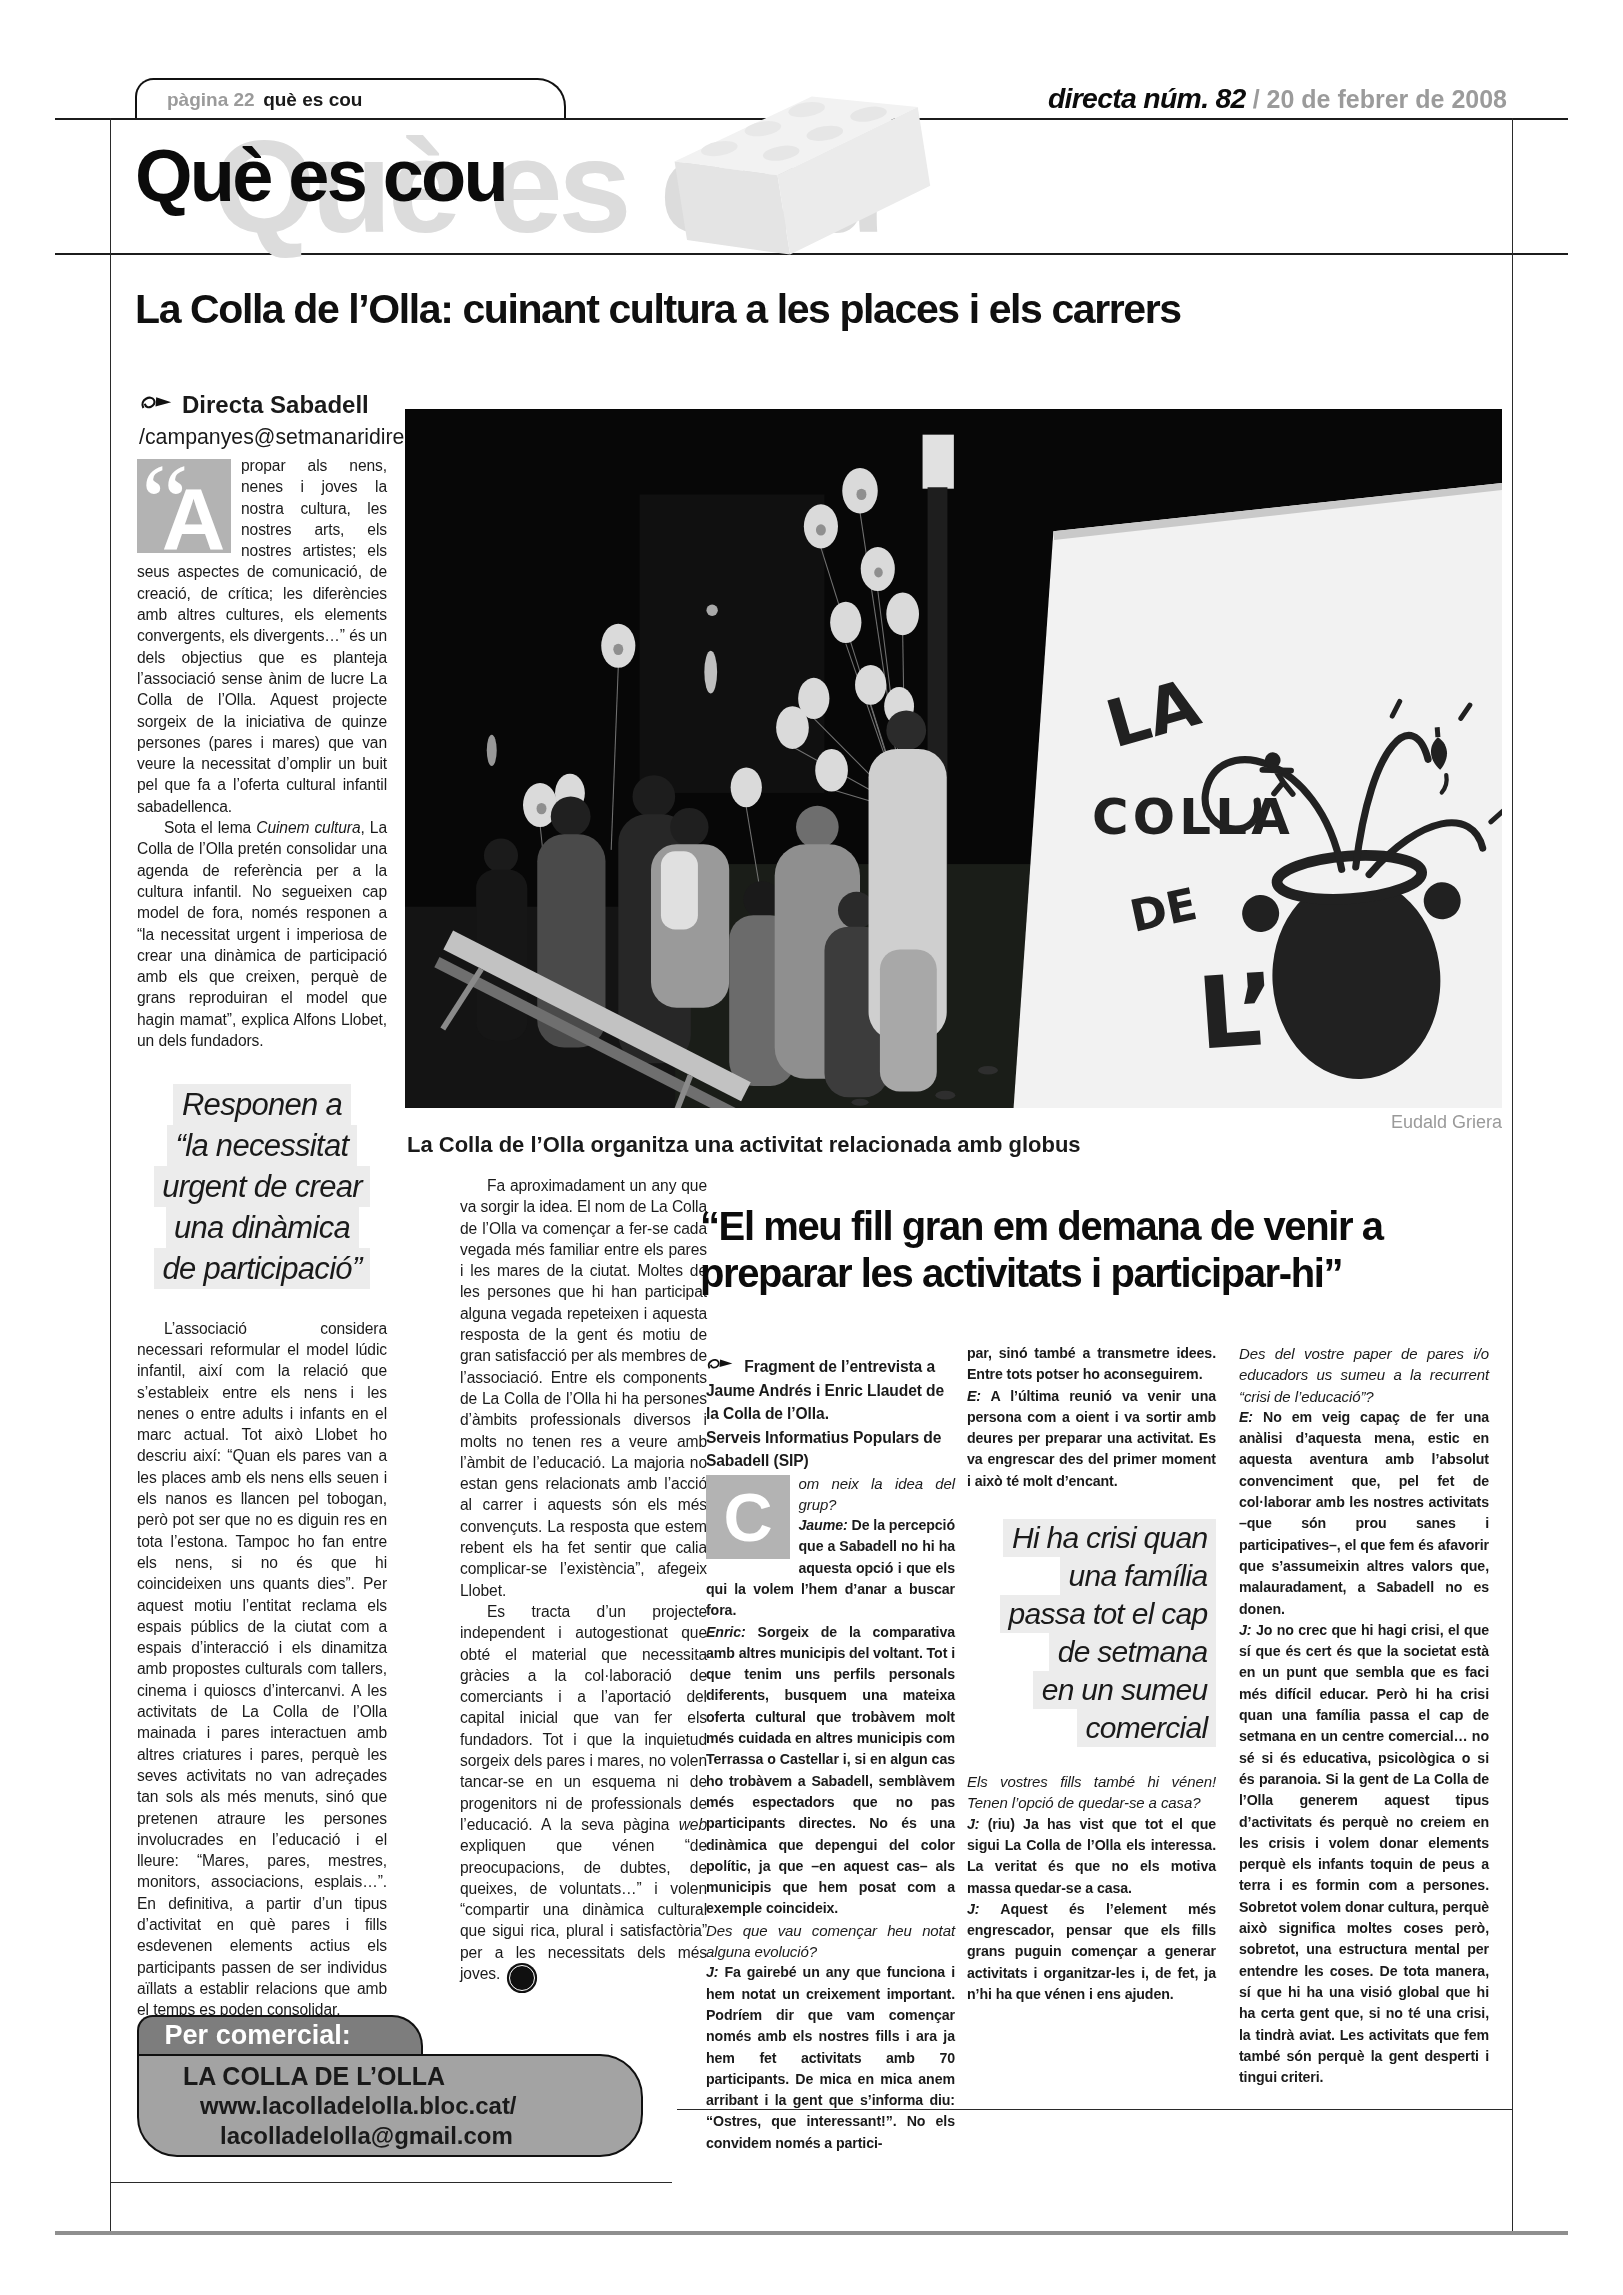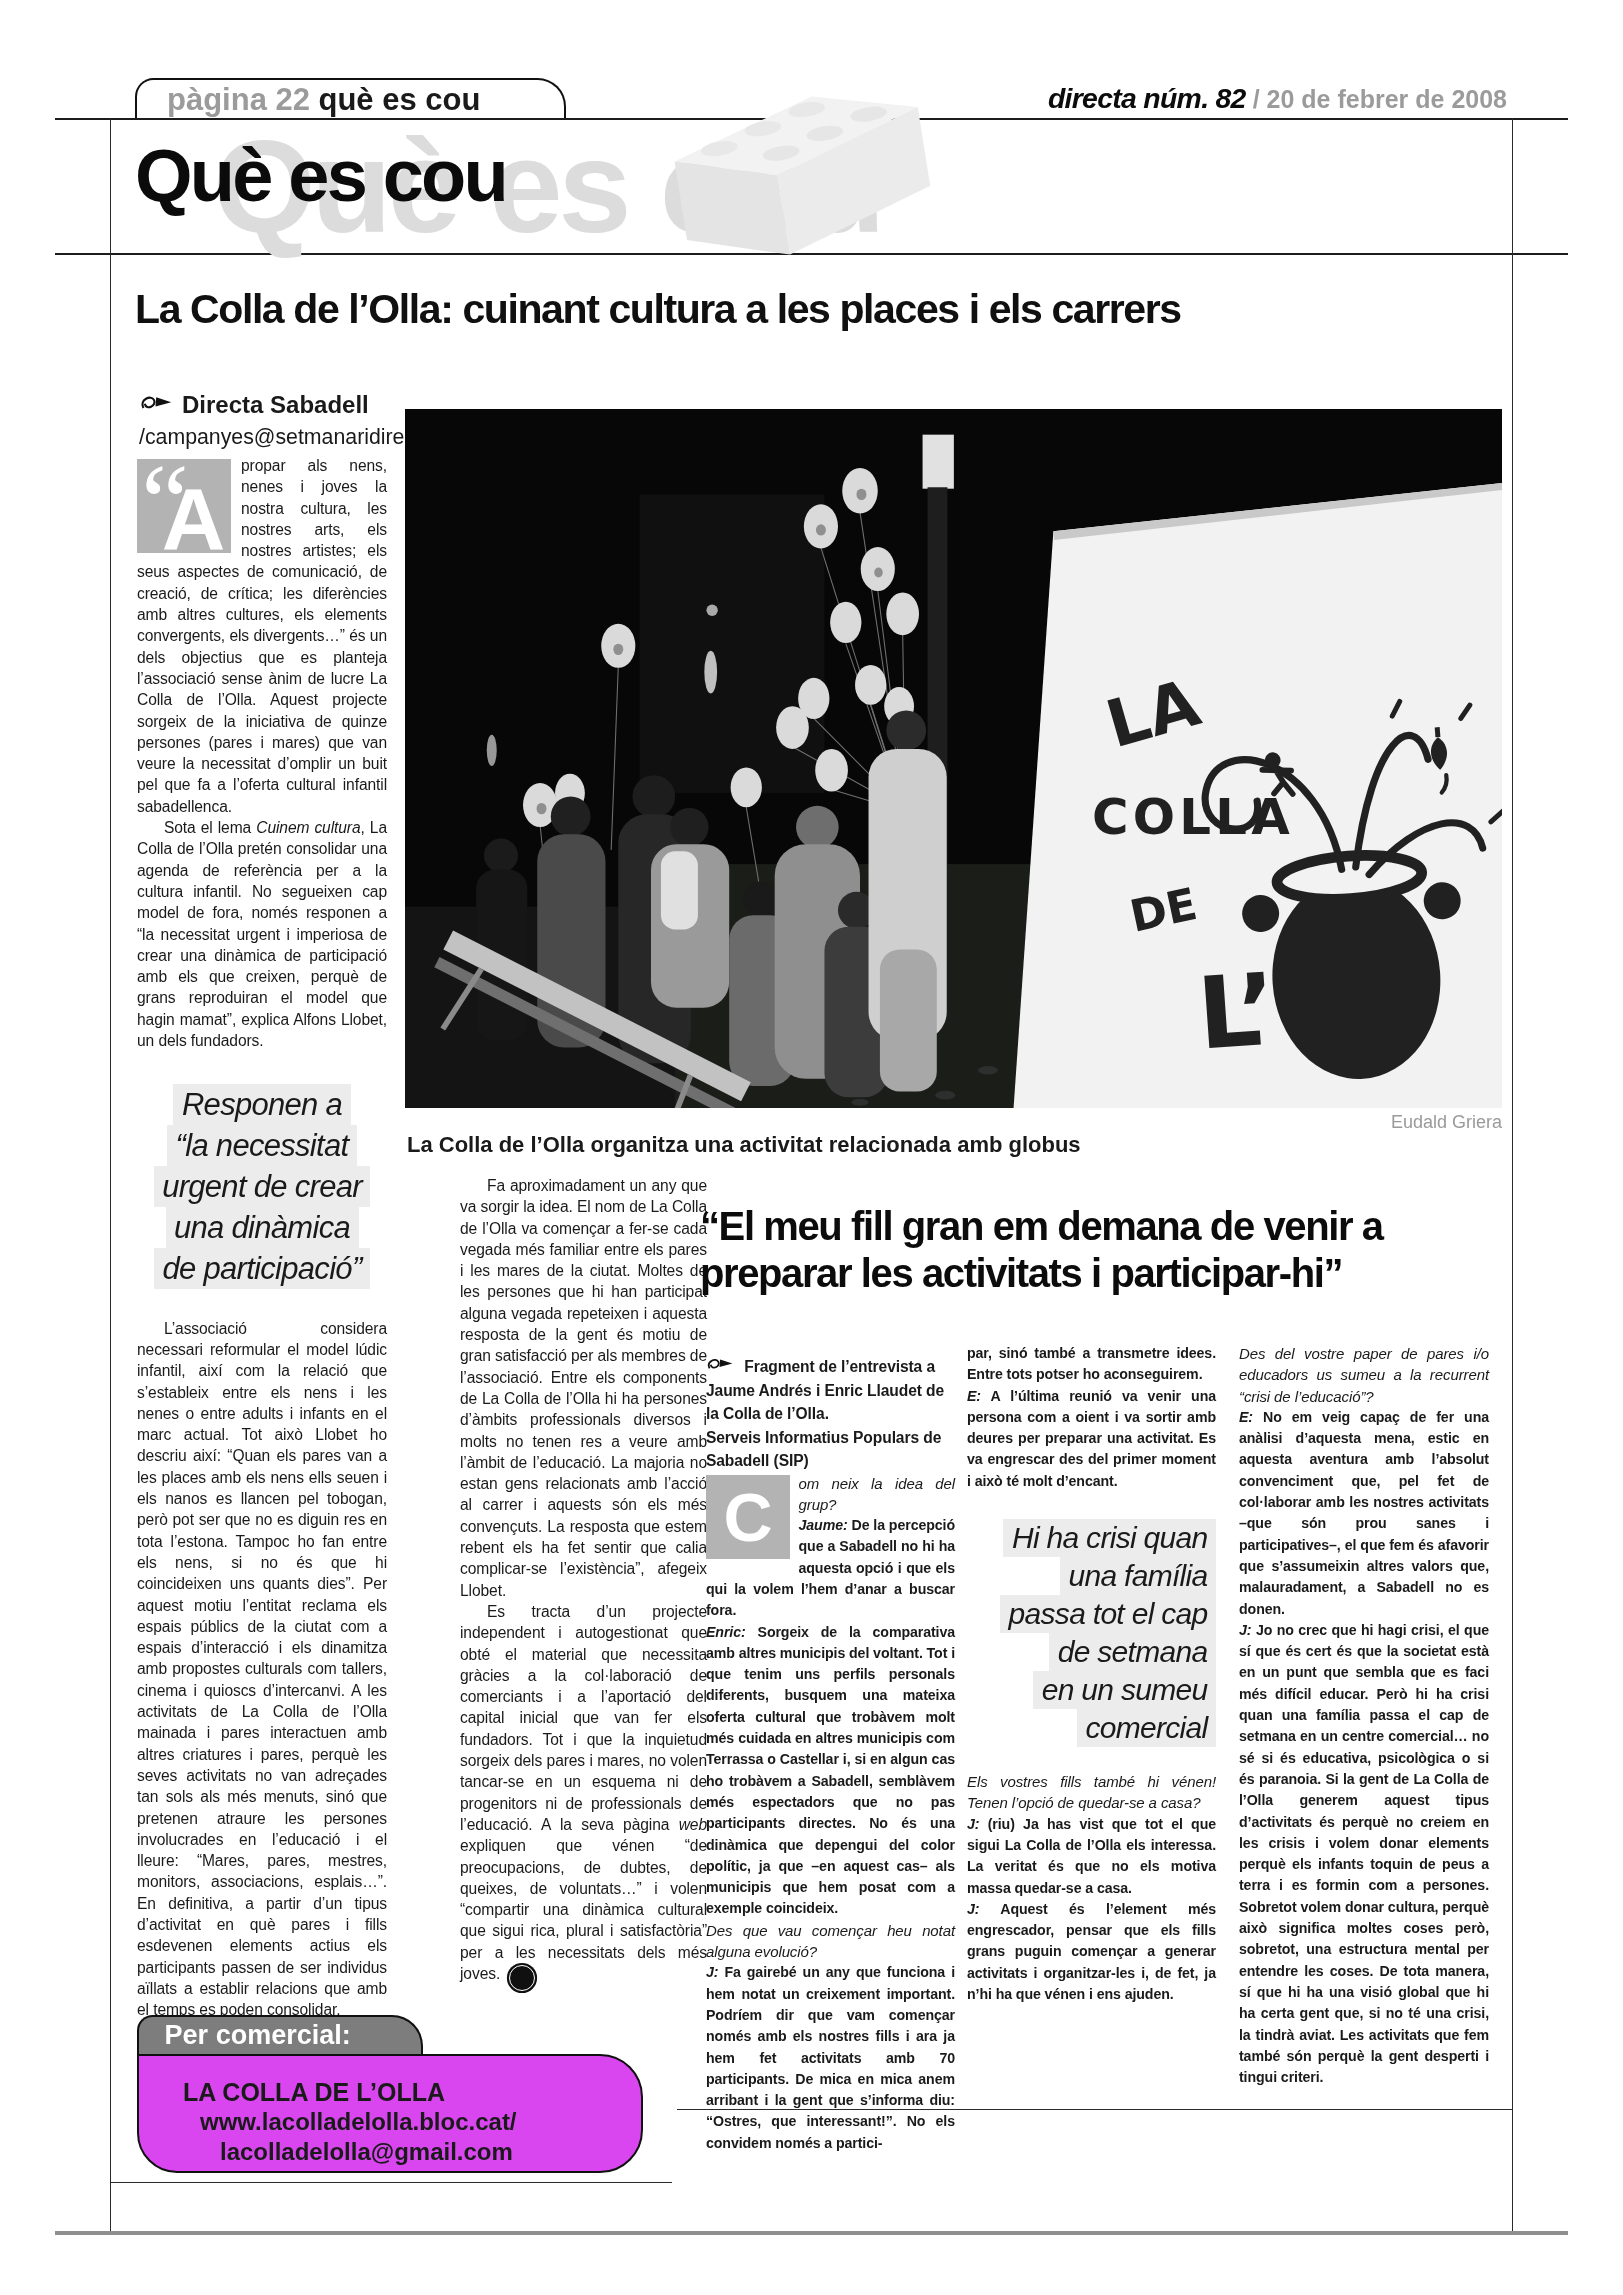--- a/index.html
+++ b/index.html
@@ -14,21 +14,21 @@
   .vrule{width:1.4px;background:#2a2a2a;}
   .vrule-left{left:110px;top:118px;height:2116px;}
   .vrule-right{left:1512px;top:118px;height:2116px;}
   .rule-iv-bottom{left:677px;top:2109px;width:835px;height:1.4px;background:#2a2a2a;}
   .rule-left-bottom{left:110px;top:2182px;width:562px;height:1.4px;background:#2a2a2a;}
   .rule-page-bottom{left:55px;top:2231px;width:1513px;height:4.3px;background:#8f8f8f;}
 
   
   .page-tab{left:135px;top:78px;width:397px;height:38px;border:2.1px solid #111;border-bottom:none;
             border-radius:18.5px 28.4px 0 0;background:#fff;line-height:40px;padding-left:30px;
-            font-size:31px;font-weight:bold;white-space:nowrap;}
+            font-size:19px;font-weight:bold;white-space:nowrap;}
   .page-tab .muted{color:#9b9b9b;margin-right:8.5px;}
   .hdr-right{right:116px;top:82px;font-size:25px;font-weight:bold;white-space:nowrap;}
   .hdr-right .brand{font-style:italic;font-size:28.4px;letter-spacing:-0.7px;color:#0c0c0c;}
   .hdr-right .muted{color:#9b9b9b;}
 
   
   .watermark{left:213px;top:121px;font-size:132px;font-weight:bold;color:#dcdcdc;
              letter-spacing:-4.3px;white-space:nowrap;line-height:1;}
   .brick{left:672px;top:91px;}
   .section-title{left:135px;top:139px;font-size:74px;font-weight:bold;color:#0b0b0b;
@@ -78,22 +78,22 @@
   .ivcol .lbl{font-style:italic;}
   .ivcol p{margin:0;}
   .dropcapC{float:left;width:84px;height:84px;background:#b3b3b3;margin:2.8px 8.5px 1.4px 0;
             text-align:center;line-height:84px;font-size:68px;font-weight:bold;color:#fff;}
   .pullquote2{margin:27px 0 24px;font-size:30px;line-height:38px;text-align:right;}
 
   
   .contact-tab{left:137px;top:2015px;width:256px;height:37px;background:#7d7d7d;border:2.8px solid #101010;
                border-bottom:none;border-radius:15.6px 31px 0 0;color:#fff;font-weight:bold;font-size:27px;
                line-height:37px;padding-left:25.6px;z-index:2;}
-  .contact-box{left:137px;top:2054px;width:502px;height:94px;background:#d946ef;border:2.8px solid #101010;
-               border-radius:0 43px 43px 40px;padding-top:21px;z-index:1;}
+  .contact-box{left:137px;top:2054px;width:502px;height:94px;background:#a3a3a3;border:2.8px solid #101010;
+               border-radius:0 43px 43px 40px;padding-top:5px;z-index:1;}
   .contact-box div{font-weight:bold;line-height:30px;}
   .c-name{padding-left:44px;font-size:25px;}
   .c-web{padding-left:61px;font-size:24px;}
   .c-mail{padding-left:81px;font-size:24px;}
 
   .nosel{user-select:none;}
 </style>
 </head>
 <body>
 

